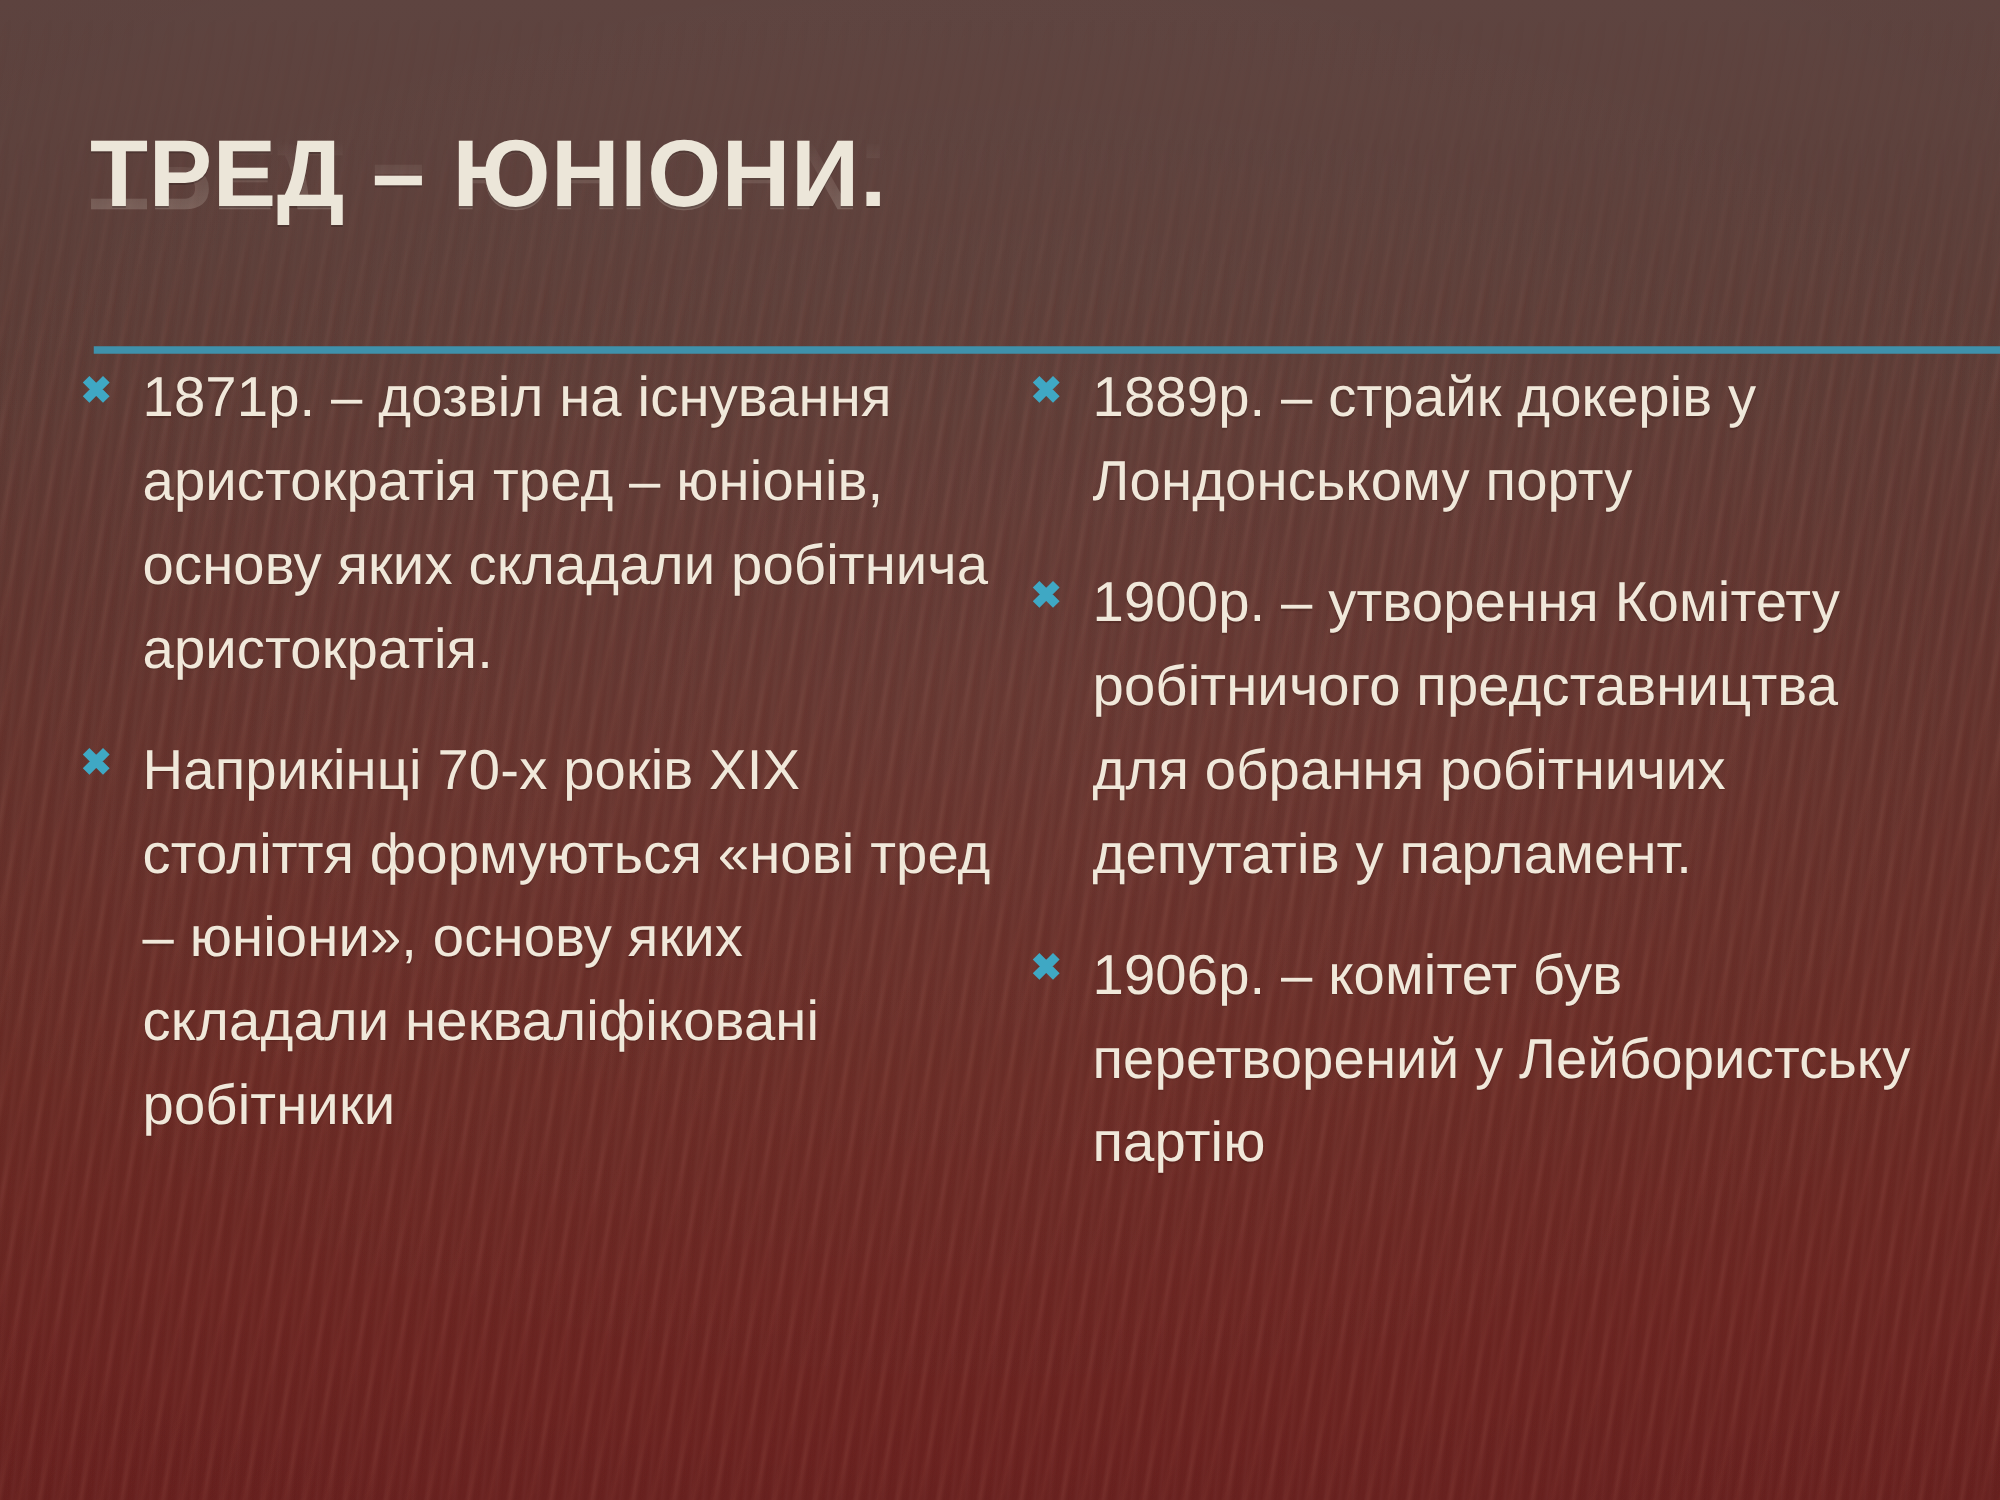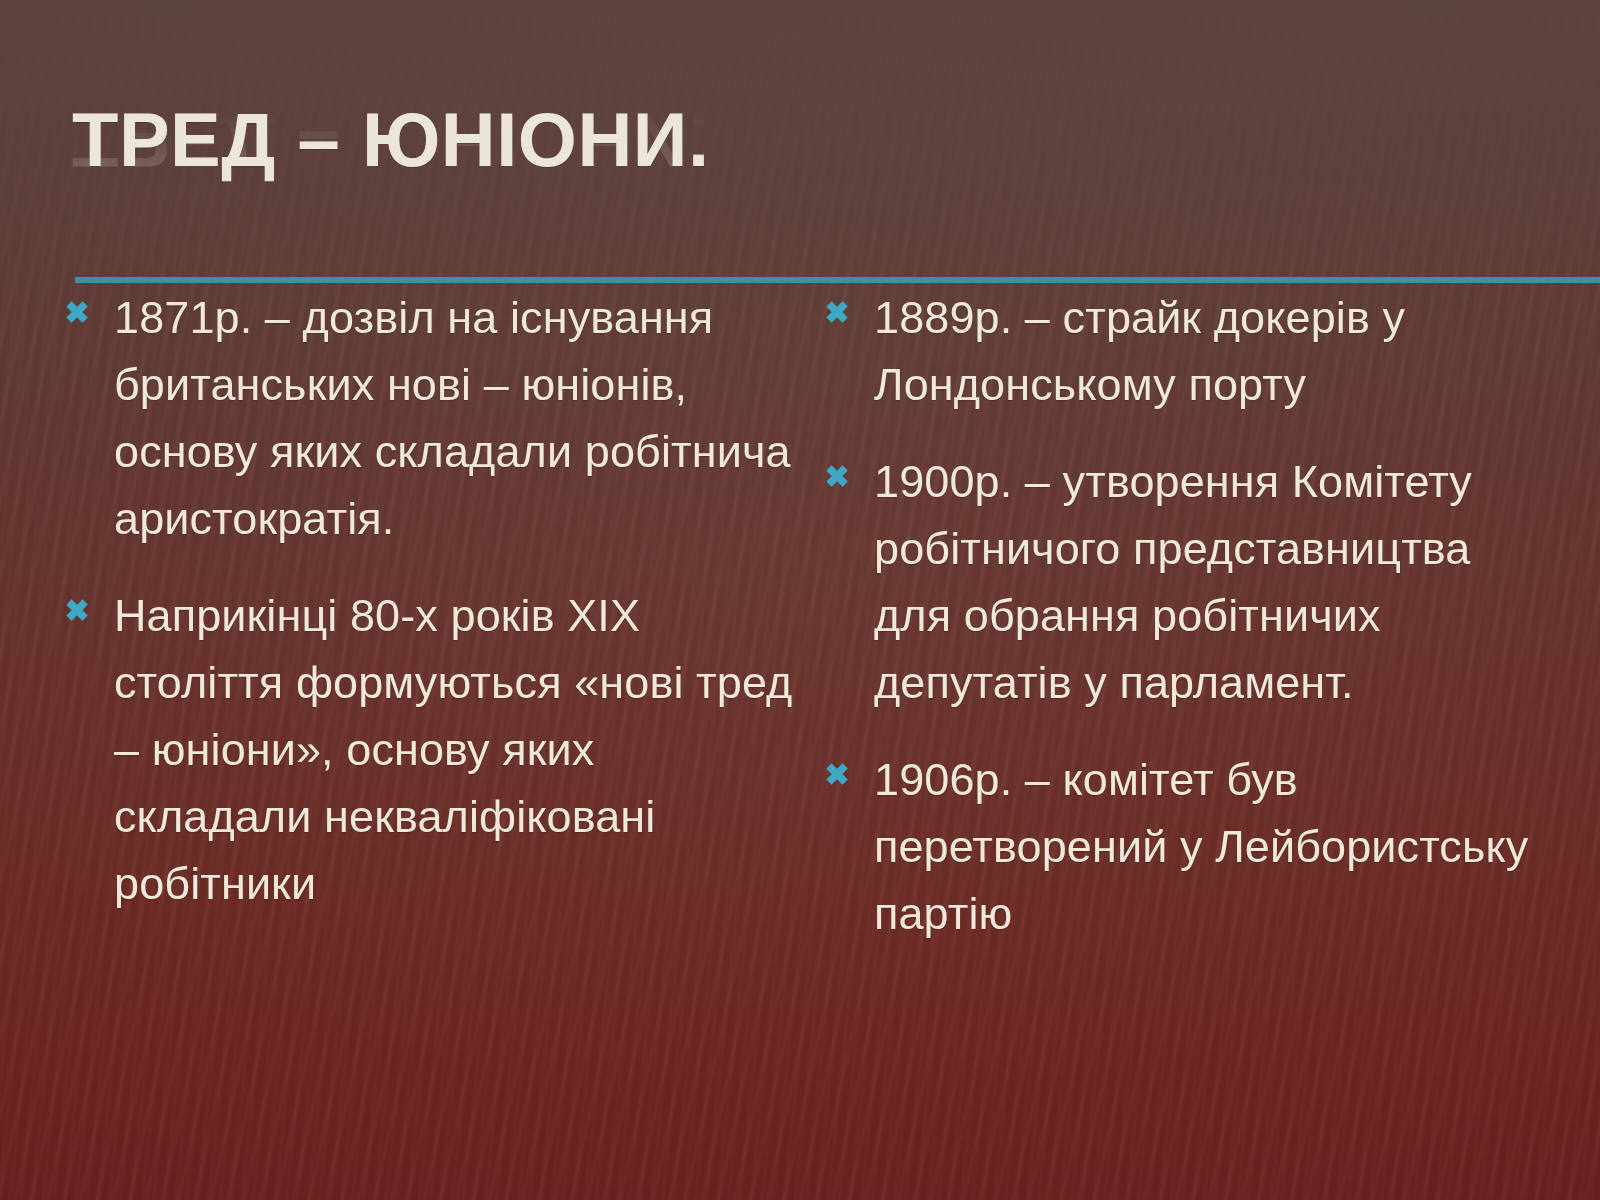--- a/index.html
+++ b/index.html
@@ -182,26 +182,26 @@
     <div id="title-text">Тред – юніони.</div>
     <div id="title-rule"></div>
   </div>
 
   <div id="content">
 
     <div class="column left">
 
       <div class="bullet-row">
         <span class="bullet-mark">✖</span>
-        <span class="bullet-text">1871р. – дозвіл на існування британських нові – юніонів, основу яких складали робітнича аристократія.</span>
-      </div>
-
-      <div class="bullet-row">
-        <span class="bullet-mark">✖</span>
-        <span class="bullet-text">Наприкінці 80-х років XIX століття формуються «нові тред – юніони», основу яких складали некваліфіковані робітники</span>
+        <span class="bullet-text">1871р. – дозвіл на існування аристократія тред – юніонів, основу яких складали робітнича аристократія.</span>
+      </div>
+
+      <div class="bullet-row">
+        <span class="bullet-mark">✖</span>
+        <span class="bullet-text">Наприкінці 70-х років XIX століття формуються «нові тред – юніони», основу яких складали некваліфіковані робітники</span>
       </div>
 
     </div>
 
     <div class="column right">
 
       <div class="bullet-row">
         <span class="bullet-mark">✖</span>
         <span class="bullet-text">1889р. – страйк докерів у Лондонському порту</span>
       </div>

